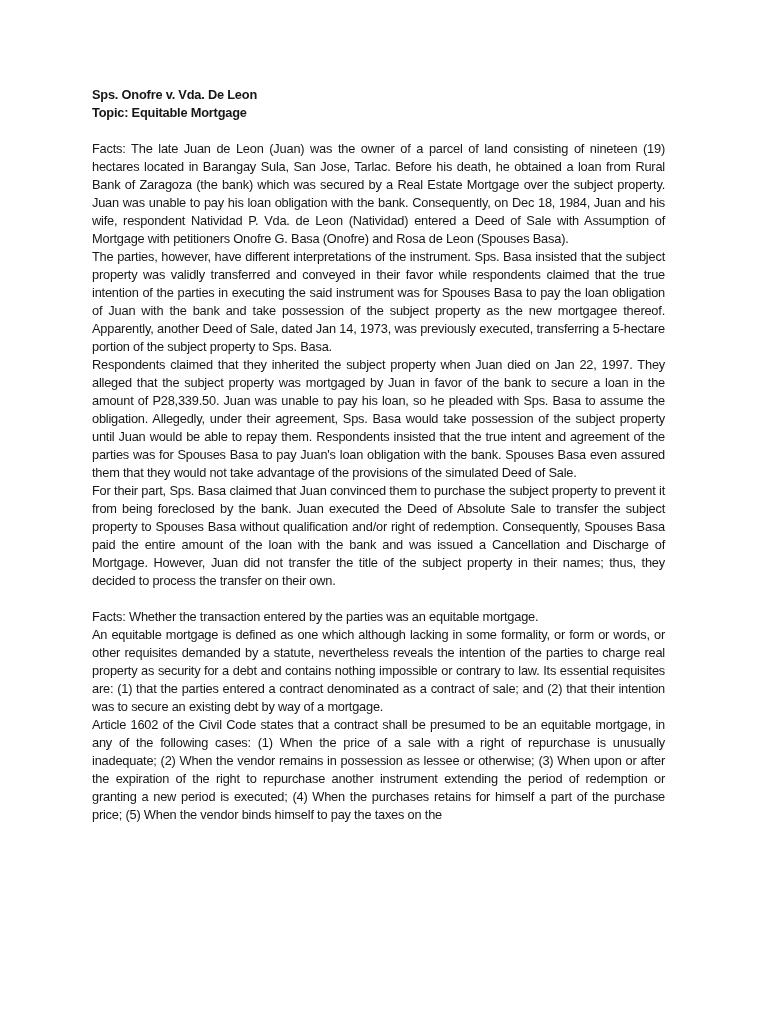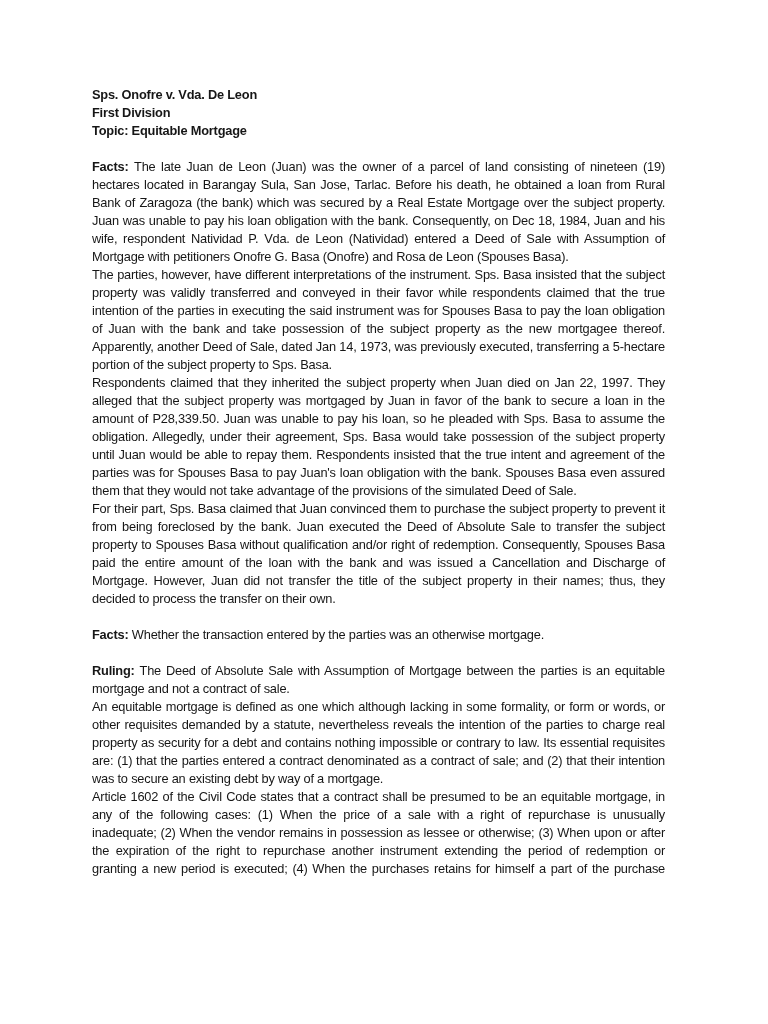--- a/index.html
+++ b/index.html
@@ -29,37 +29,35 @@
     font-weight: bold;
     text-align: left;
   }
   .paragraphs p {
     margin: 0;
     text-align: justify;
   }
   .paragraphs p.space {
     margin-top: 18px;
   }
-  .b { font-weight: bold; }
+  .b { font-weight: normal; }
   .i { }
 </style>
 </head>
 <body>
 
 <div class="page">
   <div class="content">
     <div class="header">
       <div class="header-line">Sps. Onofre v. Vda. De Leon</div>
-      <div class="header-line">First Division</div>
       <div class="header-line">Topic: Equitable Mortgage</div>
     </div>
     <div class="paragraphs">
         <p class="space"><span class="b">Facts: </span><span>The late Juan de Leon </span><span class="i">(Juan)</span><span> was the owner of a parcel of land consisting of nineteen (19) hectares located in Barangay Sula, San Jose, Tarlac. Before his death, he obtained a loan from Rural Bank of Zaragoza </span><span class="i">(the bank)</span><span> which was secured by a Real Estate Mortgage over the subject property. Juan was unable to pay his loan obligation with the bank. Consequently, on Dec 18, 1984, Juan and his wife, respondent Natividad P. Vda. de Leon (Natividad) entered a Deed of Sale with Assumption of Mortgage with petitioners Onofre G. Basa </span><span class="i">(Onofre)</span><span> and Rosa de Leon </span><span class="i">(Spouses Basa)</span><span>.</span></p>
         <p><span>The parties, however, have different interpretations of the instrument. Sps. Basa insisted that the subject property was validly transferred and conveyed in their favor while respondents claimed that the true intention of the parties in executing the said instrument was for Spouses Basa to pay the loan obligation of Juan with the bank and take possession of the subject property as the new mortgagee thereof. Apparently, another Deed of Sale, dated Jan 14, 1973, was previously executed, transferring a 5-hectare portion of the subject property to Sps. Basa.</span></p>
         <p><span>Respondents claimed that they inherited the subject property when Juan died on Jan 22, 1997. They alleged that the subject property was mortgaged by Juan in favor of the bank to secure a loan in the amount of P28,339.50. Juan was unable to pay his loan, so he pleaded with Sps. Basa to assume the obligation. Allegedly, under their agreement, Sps. Basa would take possession of the subject property until Juan would be able to repay them. Respondents insisted that the true intent and agreement of the parties was for Spouses Basa to pay Juan's loan obligation with the bank. Spouses Basa even assured them that they would not take advantage of the provisions of the simulated Deed of Sale.</span></p>
         <p><span>For their part, Sps. Basa claimed that Juan convinced them to purchase the subject property to prevent it from being foreclosed by the bank. Juan executed the Deed of Absolute Sale to transfer the subject property to Spouses Basa without qualification and/or right of redemption. Consequently, Spouses Basa paid the entire amount of the loan with the bank and was issued a Cancellation and Discharge of Mortgage. However, Juan did not transfer the title of the subject property in their names; thus, they decided to process the transfer on their own.</span></p>
-        <p class="space"><span class="b">Facts: </span><span>Whether the transaction entered by the parties was an otherwise mortgage.</span></p>
-        <p class="space"><span class="b">Ruling: </span><span>The Deed of Absolute Sale with Assumption of Mortgage between the parties is an equitable mortgage and not a contract of sale.</span></p>
+        <p class="space"><span class="b">Facts: </span><span>Whether the transaction entered by the parties was an equitable mortgage.</span></p>
         <p><span>An equitable mortgage is defined as one which although lacking in some formality, or form or words, or other requisites demanded by a statute, nevertheless reveals the intention of the parties to charge real property as security for a debt and contains nothing impossible or contrary to law.  Its essential requisites are: (1) that the parties entered a contract denominated as a contract of sale; and (2) that their intention was to secure an existing debt by way of a mortgage.</span></p>
         <p><span>Article 1602 of the Civil Code states that a contract shall be presumed to be an equitable mortgage, in any of the following cases: (1) When the price of a sale with a right of repurchase is unusually inadequate; (2) When the vendor remains in possession as lessee or otherwise; (3) When upon or after the expiration of the right to repurchase another instrument extending the period of redemption or granting a new period is executed; (4) When the purchases retains for himself a part of the purchase price; (5) When the vendor binds himself to pay the taxes on the</span></p>
       </div>
   </div>
 </div>
 
 </body></html>

